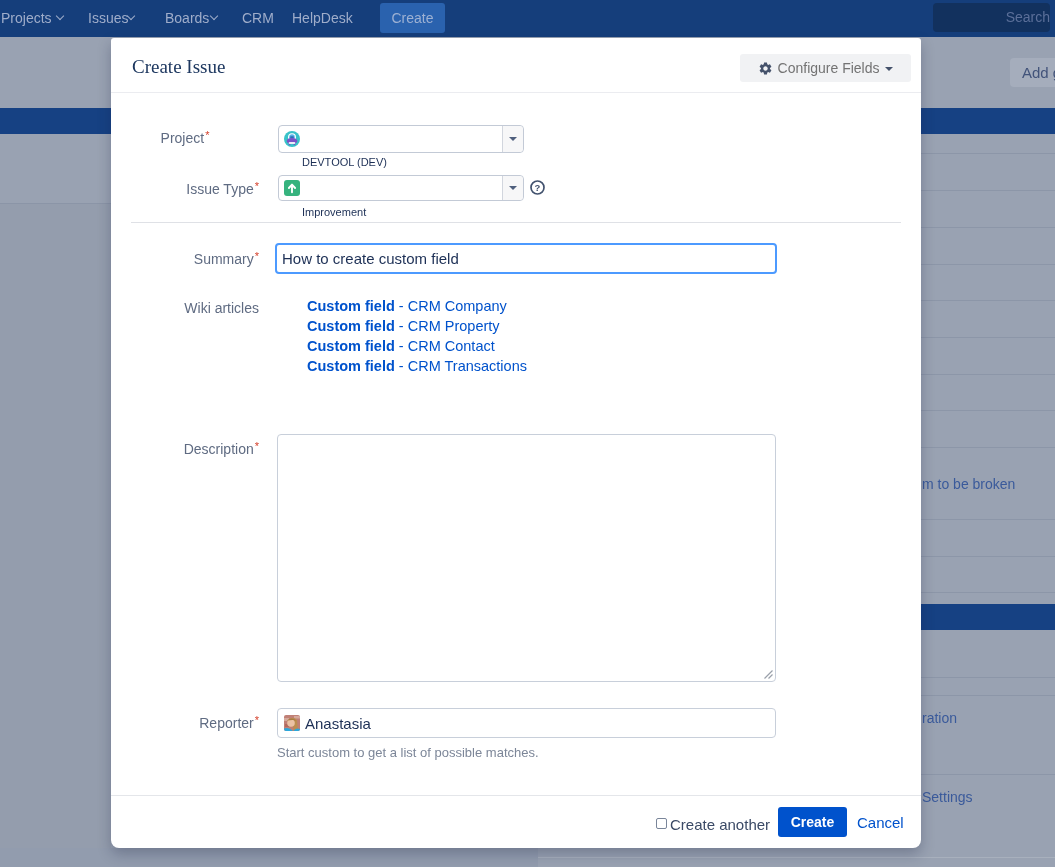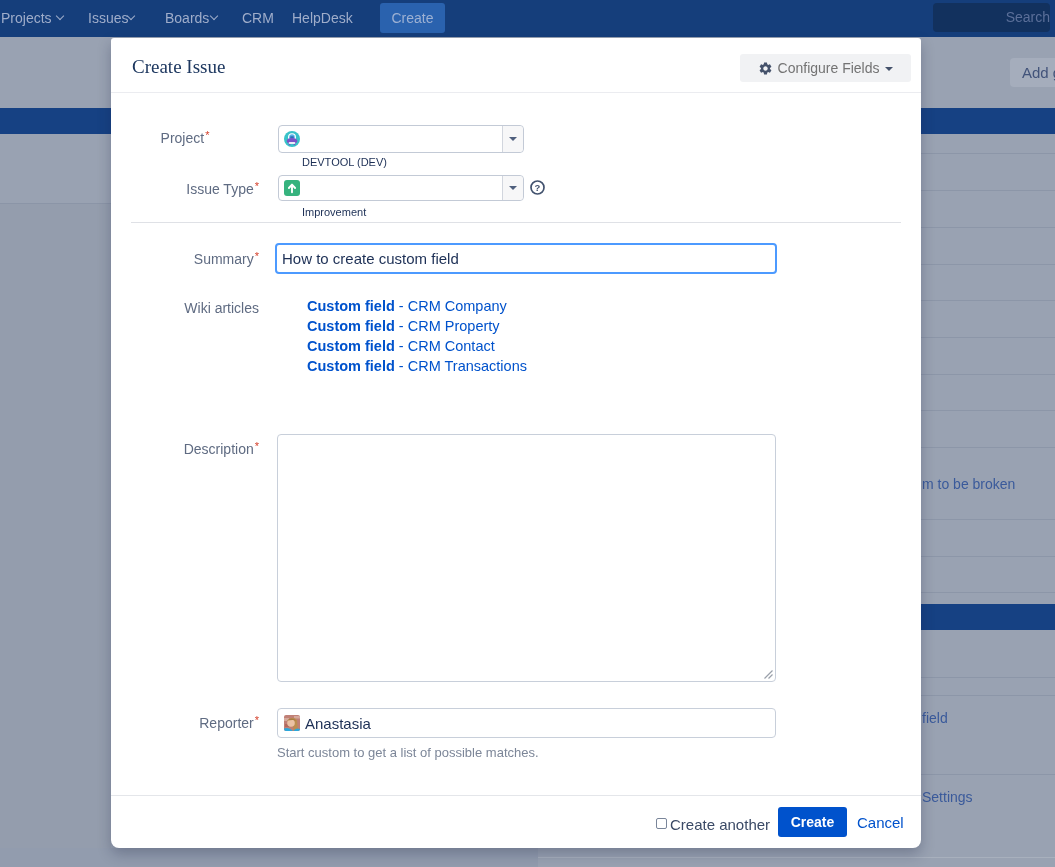--- a/index.html
+++ b/index.html
@@ -92,21 +92,21 @@
 <div class="rowline" style="top:374px;"></div>
 <div class="rowline" style="top:410px;"></div>
 <div class="rowline" style="top:447px;"></div>
 <div class="rowline" style="top:519px;"></div>
 <div class="rowline" style="top:556px;"></div>
 <div class="rowline" style="top:592px;"></div>
 <div class="rowline" style="top:677px;"></div>
 <div class="rowline" style="top:695px;"></div>
 <div class="rowline" style="top:774px;"></div>
 <div class="bgtxt" style="left:922px; top:476px;">m to be broken</div>
-<div class="bgtxt" style="left:922px; top:710px;">field</div>
+<div class="bgtxt" style="left:922px; top:710px;">ration</div>
 <div class="bgtxt" style="left:922px; top:789px;">Settings</div>
 <div class="abs" id="botdark"></div>
 <div class="abs" id="botline"></div>
 
 <div class="abs" id="modal">
   <div class="abs" id="mtitle">Create Issue</div>
   <div class="abs" id="cfg">
     <svg style="vertical-align:-3px;margin-right:5px;" width="15" height="15" viewBox="0 0 24 24" fill="#45526b">
         <path d="M19.14,12.94c0.04-0.3,0.06-0.61,0.06-0.94c0-0.32-0.02-0.64-0.07-0.94l2.03-1.58c0.18-0.14,0.23-0.41,0.12-0.61 l-1.92-3.32c-0.12-0.22-0.37-0.29-0.59-0.22l-2.39,0.96c-0.5-0.38-1.03-0.7-1.62-0.94L14.4,2.81c-0.04-0.24-0.24-0.41-0.48-0.41 h-3.84c-0.24,0-0.43,0.17-0.47,0.41L9.25,5.35C8.66,5.59,8.12,5.92,7.63,6.29L5.24,5.33c-0.22-0.08-0.47,0-0.59,0.22L2.74,8.87 C2.62,9.08,2.66,9.34,2.86,9.48l2.03,1.58C4.84,11.36,4.8,11.69,4.8,12s0.02,0.64,0.07,0.94l-2.03,1.58 c-0.18,0.14-0.23,0.41-0.12,0.61l1.92,3.32c0.12,0.22,0.37,0.29,0.59,0.22l2.39-0.96c0.5,0.38,1.03,0.7,1.62,0.94l0.36,2.54 c0.05,0.24,0.24,0.41,0.48,0.41h3.84c0.24,0,0.44-0.17,0.47-0.41l0.36-2.54c0.59-0.24,1.13-0.56,1.62-0.94l2.39,0.96 c0.22,0.08,0.47,0,0.59-0.22l1.92-3.32c0.12-0.22,0.07-0.47-0.12-0.61L19.14,12.94z M12,15.6c-1.98,0-3.6-1.62-3.6-3.6 s1.62-3.6,3.6-3.6s3.6,1.62,3.6,3.6S13.98,15.6,12,15.6z"></path>
       </svg>Configure Fields <span style="display:inline-block;width:0;height:0;border-left:4px solid transparent;border-right:4px solid transparent;border-top:4px solid #45526b;vertical-align:2px;margin-left:2px;"></span>

